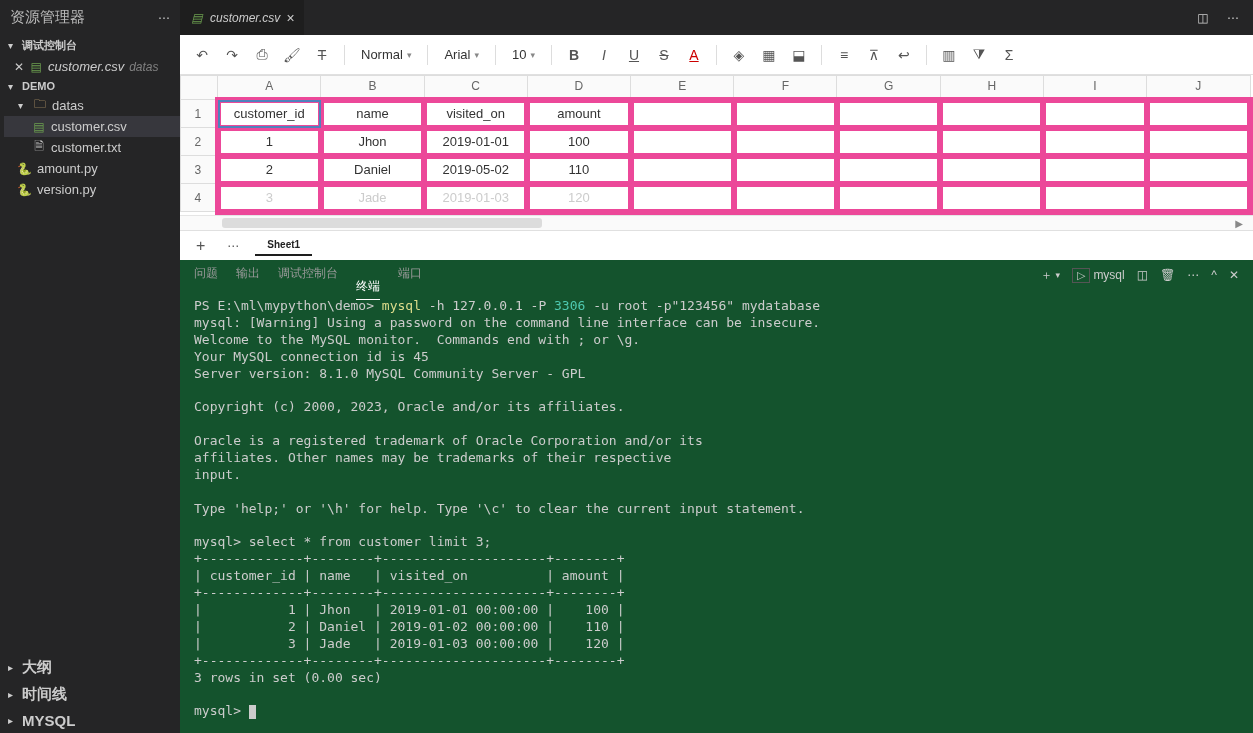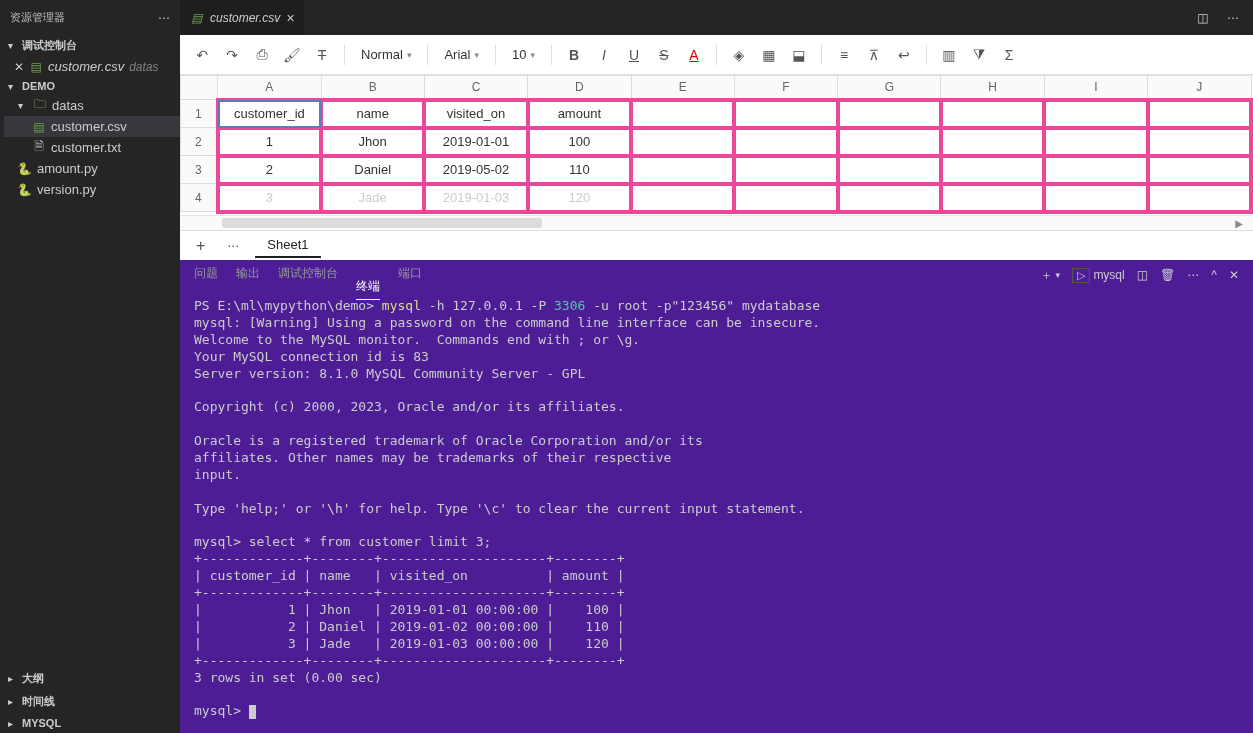--- a/index.html
+++ b/index.html
@@ -1,40 +1,40 @@
 <!DOCTYPE html>
 <html><head>
 <meta charset="utf-8">
 <style>
 * { margin: 0; padding: 0; box-sizing: border-box; }
 body { font-family: "Microsoft YaHei", "Segoe UI", sans-serif; font-size: 12px; background: #1e1e1e; color: #ccc; width: 1253px; height: 733px; overflow: hidden; display: flex; }
 .sidebar { width: 180px; background: #252526; display: flex; flex-direction: column; }
 .sb-head { display: flex; align-items: center; justify-content: space-between; padding: 6px 10px; height: 35px; }
-.sb-head .title { font-size: 11px; color: #bbb; }
+.sb-head .title { font-size: 15px; color: #bbb; }
 .sb-head .dots { color: #ccc; cursor: pointer; }
 .sb-sect { padding: 3px 8px; display: flex; align-items: center; gap: 4px; cursor: pointer; }
 .sb-sect .chev { width: 10px; color: #ccc; font-size: 10px; }
 .sb-sect .label { font-size: 11px; font-weight: bold; }
 .tree { padding-left: 4px; }
 .tree-item { display: flex; align-items: center; padding: 3px 6px 3px 18px; gap: 5px; cursor: pointer; }
 .tree-item.d1 { padding-left: 14px; }
 .tree-item.d2 { padding-left: 28px; }
 .tree-item.selected { background: #37373d; }
 .tree-item .chev { width: 10px; font-size: 10px; color: #ccc; }
 .ico { width: 14px; height: 14px; display: inline-flex; align-items: center; justify-content: center; font-size: 12px; }
 .ico-folder { color: #dcb67a; }
 .ico-csv { color: #6c9e4f; }
 .ico-txt { color: #c5c5c5; }
 .ico-py { color: #4B8BBE; }
 .file-label { font-size: 13px; }
 .meta { color: #808080; font-style: italic; }
 .sb-bottom { margin-top: auto; }
 .bot-item { padding: 4px 8px; display: flex; align-items: center; gap: 4px; cursor: pointer; }
 .bot-item .chev { width: 10px; font-size: 10px; }
-.bot-item .label { font-size: 11px; font-weight: bold; }
+.bot-item .label { font-size: 15px; font-weight: bold; }
 
 .main { flex: 1; display: flex; flex-direction: column; }
 .tabs-bar { height: 35px; background: #252526; display: flex; align-items: stretch; }
 .tab { display: flex; align-items: center; padding: 0 10px; gap: 6px; background: #1e1e1e; font-style: italic; cursor: pointer; }
 .tab .close { font-size: 14px; color: #ccc; cursor: pointer; }
 .tabs-right { margin-left: auto; display: flex; align-items: center; gap: 10px; padding: 0 10px; }
 .tabs-right .ico-btn { width: 20px; height: 20px; display: flex; align-items: center; justify-content: center; cursor: pointer; color: #ccc; }
 
 .sheet-area { background: #fff; height: 225px; display: flex; flex-direction: column; }
 .toolbar { height: 40px; display: flex; align-items: center; padding: 0 10px; gap: 6px; border-bottom: 1px solid #e0e0e0; }
@@ -42,32 +42,32 @@
 .tb-sep { width: 1px; height: 20px; background: #ddd; margin: 0 4px; }
 .tb-dd { display: flex; align-items: center; gap: 4px; padding: 0 6px; color: #333; cursor: pointer; font-size: 13px; }
 .tb-dd .car { font-size: 9px; color: #888; }
 
 .grid { flex: 1; overflow: hidden; position: relative; background: #fff; }
 table.sheet { border-collapse: collapse; font-family: Arial, sans-serif; font-size: 13px; color: #333; width: 100%; }
 table.sheet th { background: #fafafa; border: 1px solid #ddd; font-weight: normal; color: #666; font-size: 12px; }
 table.sheet th.corner { width: 36px; height: 24px; }
 table.sheet th.colh { width: 100px; height: 24px; }
 table.sheet th.rowh { width: 36px; height: 28px; }
-table.sheet td { border: 4px solid #ec4899; text-align: center; height: 20px; }
+table.sheet td { border: 6px solid #ec4899; text-align: center; height: 20px; }
 table.sheet td.sel { outline: 2px solid #4F81BD; outline-offset: -2px; }
 .half { color: #ccc; }
 .hscroll { height: 15px; background: #fafafa; border-top: 1px solid #e5e5e5; display: flex; align-items: center; }
 .hscroll .thumb { height: 10px; width: 320px; background: #dcdcdc; margin-left: 42px; border-radius: 3px; }
 .hscroll .arr { margin-left: auto; padding: 0 10px; color: #888; font-size: 10px; cursor: pointer; }
 .sheet-tabs { height: 30px; display: flex; align-items: center; padding: 0 10px; gap: 10px; border-top: 1px solid #e0e0e0; }
 .sheet-tabs .plus { font-size: 16px; color: #555; cursor: pointer; padding: 0 6px; }
 .sheet-tabs .st-more { cursor: pointer; color: #555; padding: 0 6px; }
-.sheet-tabs .st { padding: 4px 12px; border-bottom: 2px solid #1e1e1e; font-size: 13px; color: #222; cursor: pointer; }
-
-.panel { flex: 1; background: #4c1d95; display: flex; flex-direction: column; overflow: hidden; }
+.sheet-tabs .st { padding: 4px 12px; border-bottom: 2px solid #1e1e1e; font-size: 10px; color: #222; cursor: pointer; font-weight: bold; }
+
+.panel { flex: 1; background: #14532d; display: flex; flex-direction: column; overflow: hidden; }
 .panel-tabs { height: 30px; display: flex; align-items: center; padding: 0 14px; gap: 18px; font-size: 12px; }
 .ptab { color: #999; cursor: pointer; padding-bottom: 4px; }
 .ptab.active { color: #fff; border-bottom: 1px solid #fff; margin-top: 28px; }
 .panel-right { margin-left: auto; display: flex; align-items: center; gap: 12px; }
 .panel-right .ico-btn { cursor: pointer; color: #ccc; display: flex; align-items: center; gap: 3px; }
 .term { flex: 1; padding: 8px 14px; font-family: Consolas, monospace; font-size: 13px; line-height: 1.3; color: #ccc; white-space: pre; overflow: hidden; }
 .y { color: #dcdc8b; }
 .c { color: #4ec9b0; }
 .cursor { display: inline-block; width: 7px; height: 14px; background: #ccc; vertical-align: middle; }
 .box-launch { display: inline-flex; align-items: center; border: 1px solid #555; padding: 0 4px; font-size: 11px; }
@@ -297,21 +297,21 @@
         <span class="ico-btn">◫</span>
         <span class="ico-btn">🗑</span>
         <span class="ico-btn">⋯</span>
         <span class="ico-btn">^</span>
         <span class="ico-btn">✕</span>
       </div>
     </div>
     <div class="term"><span><span>PS E:\ml\mypython\demo&gt; </span><span class="y">mysql</span><span> -h 127.0.0.1 -P </span><span class="c">3306</span><span> -u root -p"123456" mydatabase</span></span>
 <span>mysql: [Warning] Using a password on the command line interface can be insecure.</span>
 <span>Welcome to the MySQL monitor.  Commands end with ; or \g.</span>
-<span>Your MySQL connection id is 83</span>
+<span>Your MySQL connection id is 45</span>
 <span>Server version: 8.1.0 MySQL Community Server - GPL</span>
 
 <span>Copyright (c) 2000, 2023, Oracle and/or its affiliates.</span>
 
 <span>Oracle is a registered trademark of Oracle Corporation and/or its</span>
 <span>affiliates. Other names may be trademarks of their respective</span>
 <span>input.</span>
 
 <span>Type 'help;' or '\h' for help. Type '\c' to clear the current input statement.</span>
 

